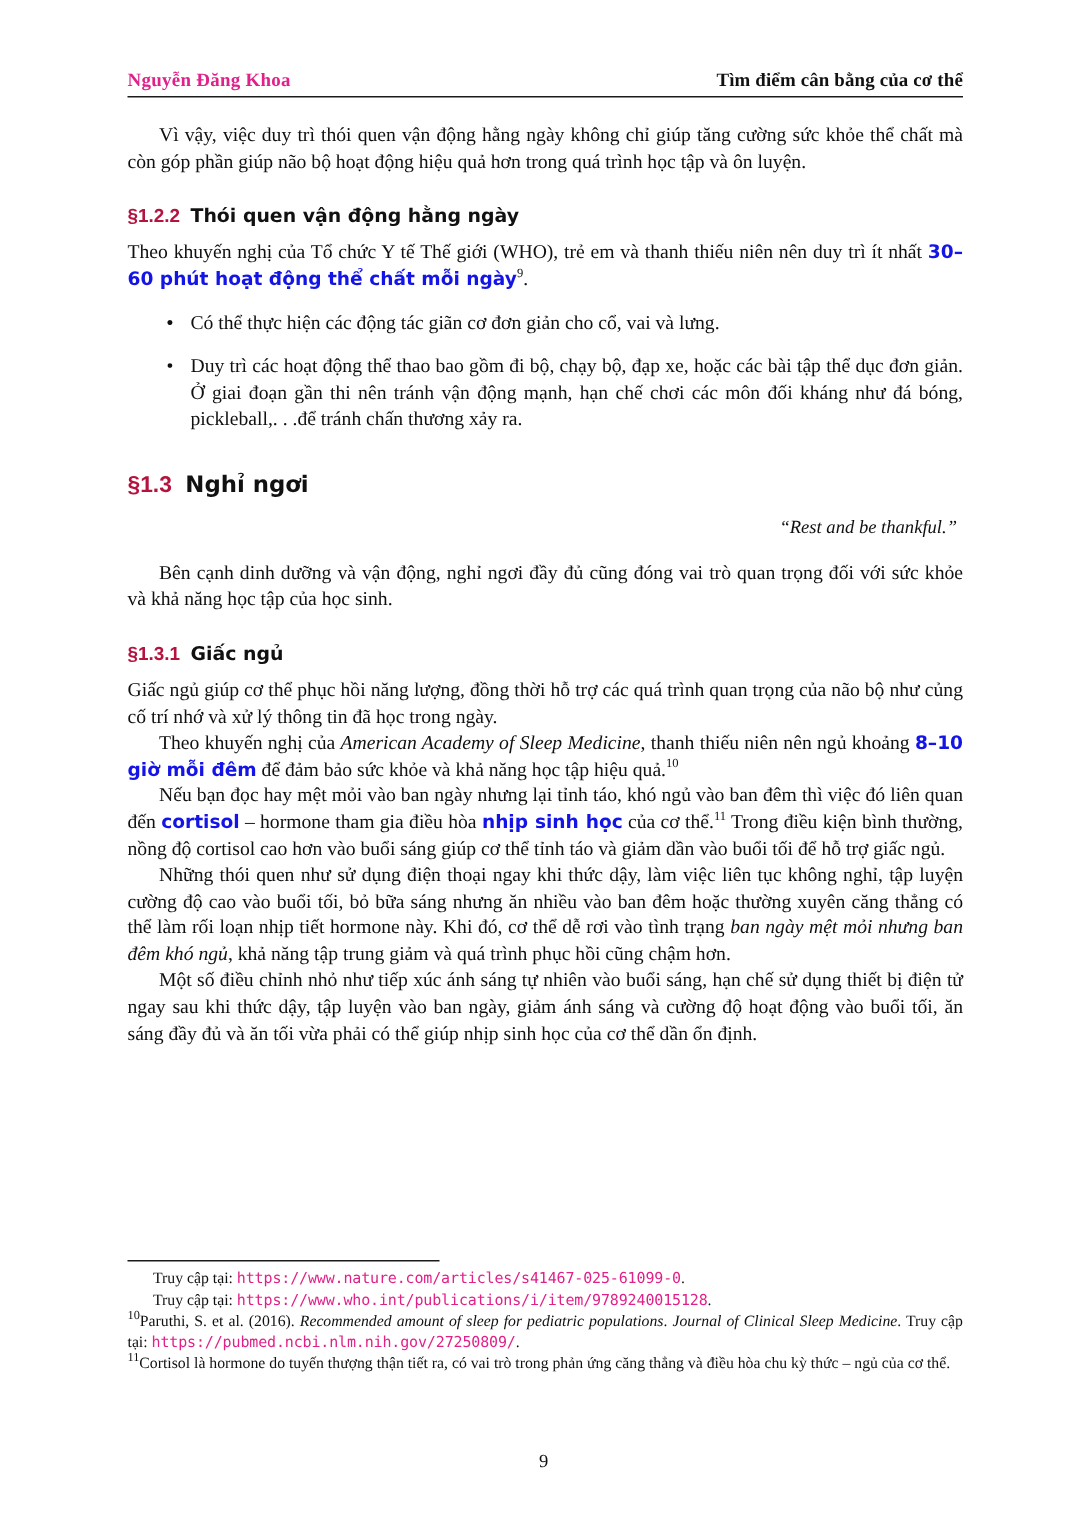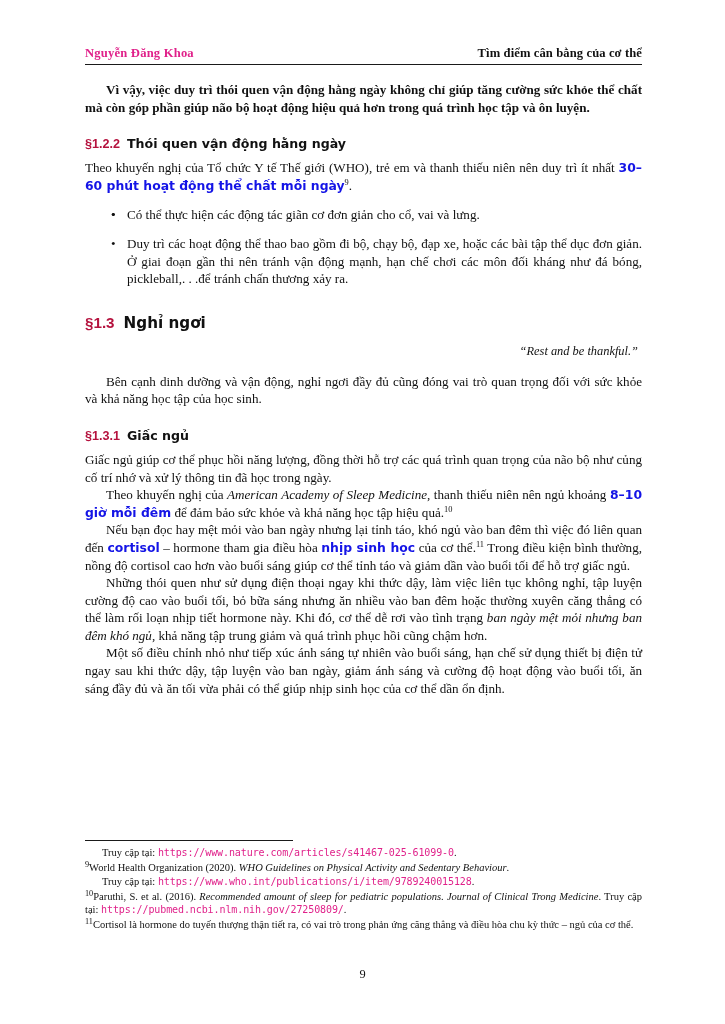--- a/index.html
+++ b/index.html
@@ -57,21 +57,21 @@
 
   
   p.body {
     font-size: 13.1px;
     line-height: 17.6px;
     text-align: justify;
     text-justify: inter-word;
     margin: 0;
     hyphens: none;
   }
-  p.first { margin-top: 16px; font-weight: bold; }
+  p.first { margin-top: 16px; }
   p.indent { text-indent: 21px; }
   p.noindent { text-indent: 0; }
   p.tight { margin-top: 0; }
 
   
   h3.sec, h4.subsec {
     font-family: "DejaVu Sans", "Liberation Sans", sans-serif;
     margin: 0;
     font-weight: bold;
     color: #111111;
@@ -233,24 +233,23 @@
 
     <p class="body indent tight">Một số điều chỉnh nhỏ như tiếp xúc ánh sáng tự nhiên vào buổi sáng, hạn chế sử dụng thiết bị điện tử ngay sau khi thức dậy, tập luyện vào ban ngày, giảm ánh sáng và cường độ hoạt động vào buổi tối, ăn sáng đầy đủ và ăn tối vừa phải có thể giúp nhịp sinh học của cơ thể dần ổn định.</p>
 
   </div>
 
   <div class="footnotes">
     <hr class="fnrule">
 
     <p class="fnline fn-cont"><span>Truy cập tại: </span><span class="url">https://www.nature.com/articles/s41467-025-61099-0</span><span>.</span></p>
 
-    <p class="fnline fn-item"><sup class="fnmark">9</sup><span>World Health Organization (2020). </span><span class="ital">WHO Guidelines on Physical Activity and Sedentary Behaviour</span><span>.</span></p>
 
     <p class="fnline fn-hang"><span>Truy cập tại: </span><span class="url">https://www.who.int/publications/i/item/9789240015128</span><span>.</span></p>
 
-    <p class="fnline fn-item"><sup class="fnmark">10</sup><span>Paruthi, S. et al. (2016). </span><span class="ital">Recommended amount of sleep for pediatric populations</span><span>. </span><span class="ital">Journal of Clinical Trong Medicine</span><span>. Truy cập tại: </span><span class="url">https://pubmed.ncbi.nlm.nih.gov/27250809/</span><span>.</span></p>
+    <p class="fnline fn-item"><sup class="fnmark">10</sup><span>Paruthi, S. et al. (2016). </span><span class="ital">Recommended amount of sleep for pediatric populations</span><span>. </span><span class="ital">Journal of Clinical Sleep Medicine</span><span>. Truy cập tại: </span><span class="url">https://pubmed.ncbi.nlm.nih.gov/27250809/</span><span>.</span></p>
 
     <p class="fnline fn-item" style="padding-left:0;"><sup class="fnmark">11</sup><span>Cortisol là hormone do tuyến thượng thận tiết ra, có vai trò trong phản ứng căng thẳng và điều hòa chu kỳ thức – ngủ của cơ thể.</span></p>
   </div>
 
   <div class="pagenum">9</div>
 
 </div>
 
 </body></html>

